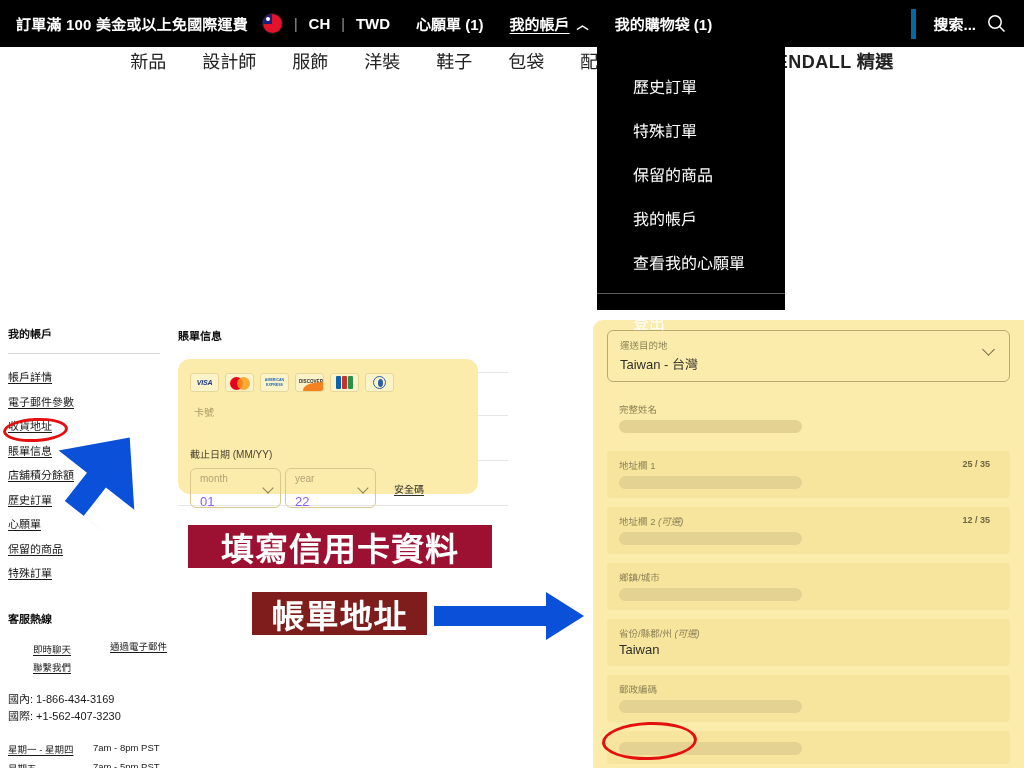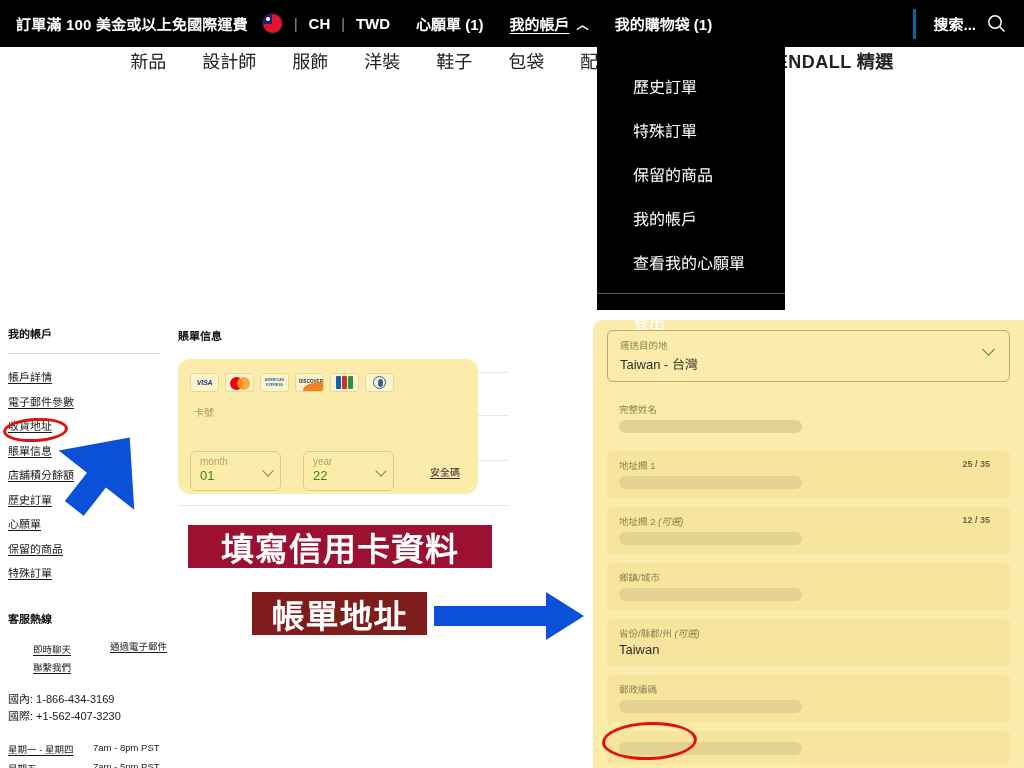--- a/index.html
+++ b/index.html
@@ -42,21 +42,21 @@
     padding: 0 0px; cursor: pointer; color:#fff;
   }
   .tb-gap { width: 26px; flex: 0 0 auto; }
   .tb-account { text-decoration: underline; text-underline-offset: 3px; }
   .caret-up {
     display: inline-block; margin-left: 7px; font-size: 12px;
     transform: translateY(-1px);
   }
   .searchwrap {
     margin-left: auto; display: flex; align-items: center;
-    border-left: 3px solid #0369a1; height: 30px; padding-left: 17px;
+    border-left: 5px solid #0369a1; height: 30px; padding-left: 17px;
     margin-right: 18px;
     justify-content: flex-end;
   }
   .search-text { font-size: 15px; font-weight: bold; color: #ffffff; }
   .search-icon { margin-left: 11px; display: block; }
 
   
   .mainnav {
     position: absolute; left: 0; top: 47px; width: 1024px; height: 90px;
     background: #ffffff; display: flex; align-items: flex-start;
@@ -126,27 +126,27 @@
   .jcb { display: flex; gap: 1px; }
   .jcb i { display: block; width: 5px; height: 13px; border-radius: 1px; }
   .jcb i:nth-child(1){ background:#0a63b0; } .jcb i:nth-child(2){ background:#c7332b; } .jcb i:nth-child(3){ background:#2b9348; }
   .dc-o { width: 13px; height: 13px; border-radius: 50%; border: 1.6px solid #2b5fa8; position: relative; }
   .dc-o:after { content:""; position:absolute; left:3.5px; top:1.6px; width:5px; height:8px; background:#2b5fa8; border-radius:50%; }
   .cardnum {
     margin-top: 12px; font-size: 10px; color: #a79a63; padding-left: 4px;
   }
   .cardnum-box { height: 40px; }
   .exp-label { font-size: 10px; color: #4a4230; margin-top: 2px; }
-  .exp-row { display: flex; gap: 22px; align-items: flex-start; margin-top: 7px; }
+  .exp-row { display: flex; gap: 4px; align-items: flex-start; margin-top: 7px; }
   .selbox {
     width: 91px; height: 40px; border: 1px solid #d9c98e; border-radius: 6px;
     background: transparent; padding: 4px 8px 0 9px; position: relative;
   }
   .sel-ph { font-size: 10px; color: #b0a375; }
-  .sel-val { font-size: 13px; color: #4d7c0f; margin-top: 1px; }
+  .sel-val { font-size: 13px; color: #8b5cf6; margin-top: 10px; }
   .chev {
     position: absolute; right: 8px; top: 15px; width: 8px; height: 8px;
     border-right: 1.6px solid #8b8158; border-bottom: 1.6px solid #8b8158;
     transform: rotate(45deg);
   }
   .cvv-link {
     font-size: 10px; color: #30302a; text-decoration: underline;
     text-underline-offset: 2px; margin-top: 13px; margin-left: 14px; cursor: pointer;
   }
   .billing-rules { position: absolute; left: 178px; top: 327px; width: 330px; }
@@ -333,20 +333,21 @@
         </span>
         <span class="brand">
           <span class="dc-o"></span>
         </span>
       </div>
 
       <div class="cardnum-box">
         <div class="cardnum">卡號</div>
       </div>
 
+      <div class="exp-label">截止日期 (MM/YY)</div>
 
       <div class="exp-row">
         <div class="selbox">
           <div class="sel-ph">month</div>
           <div class="sel-val">01</div>
           <span class="chev"></span>
         </div>
         <div class="selbox">
           <div class="sel-ph">year</div>
           <div class="sel-val">22</div>

